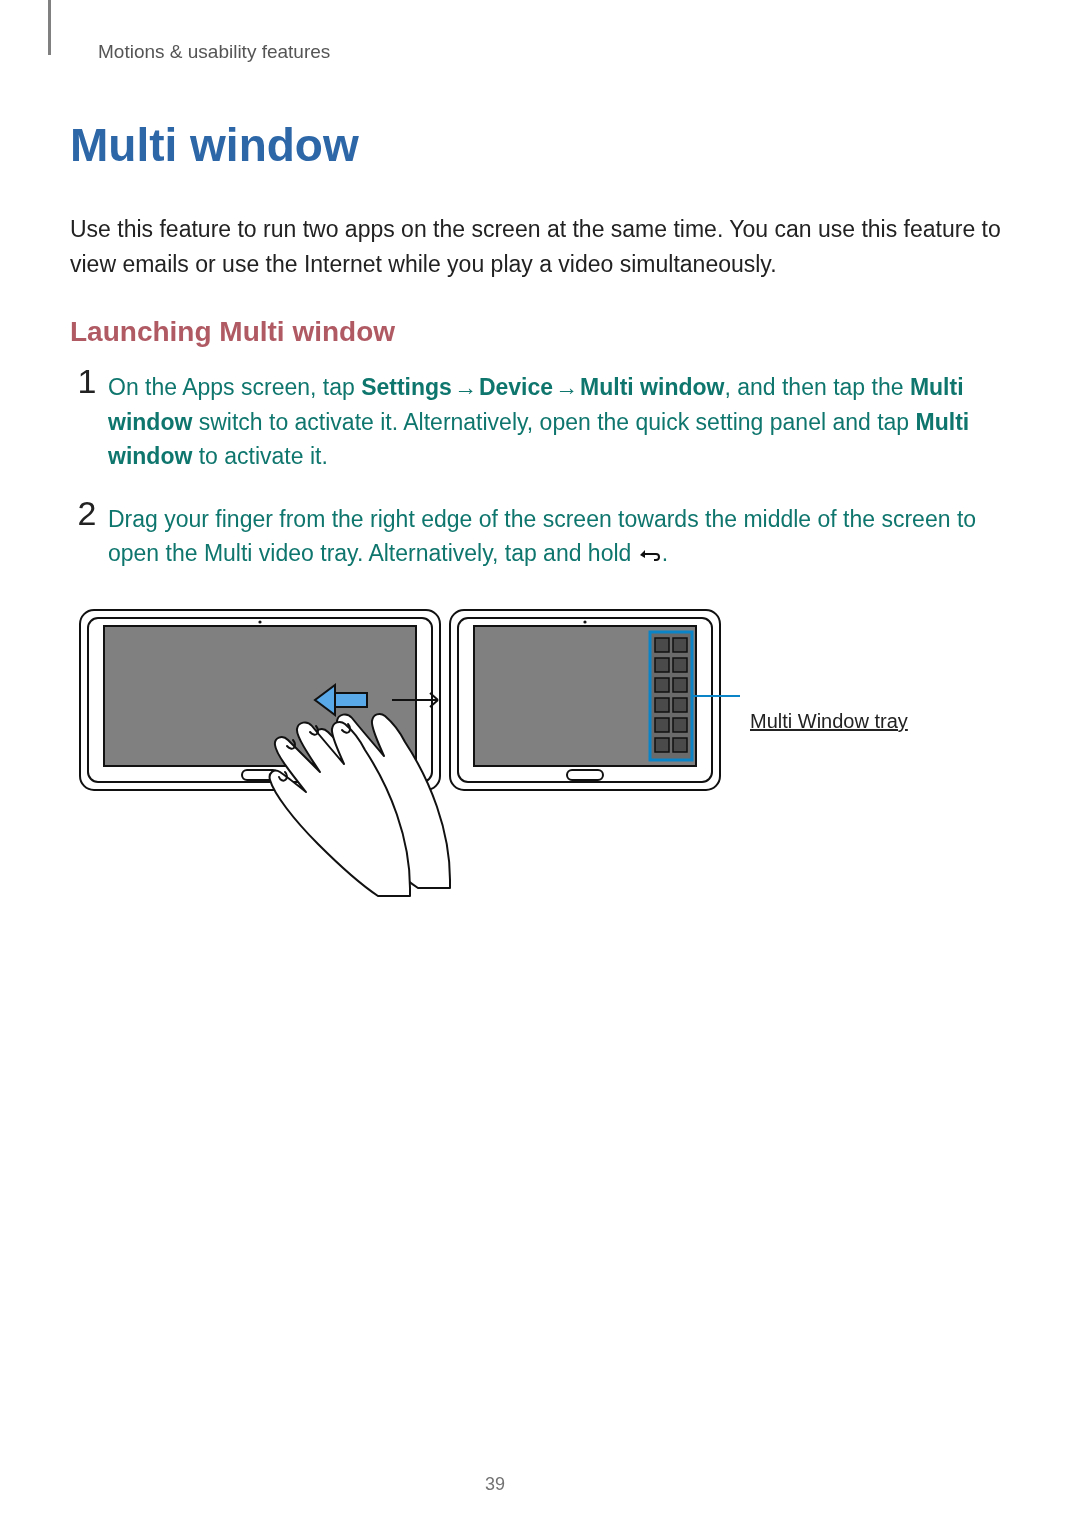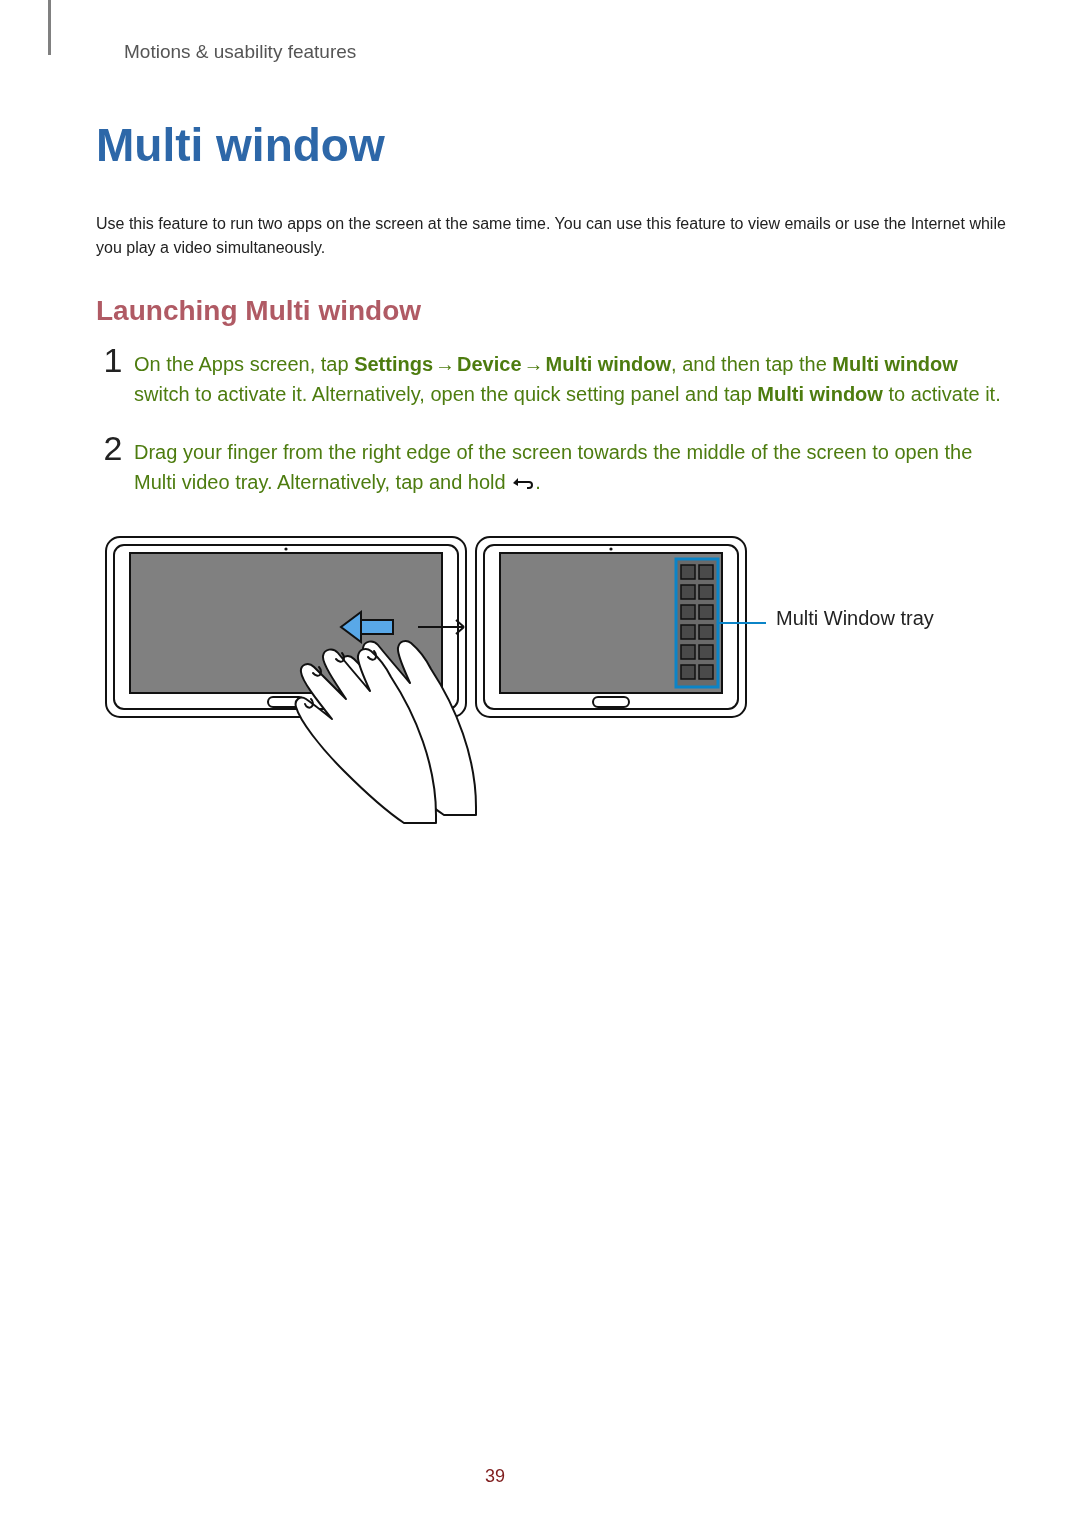--- a/index.html
+++ b/index.html
@@ -9,21 +9,21 @@
     }
     body {
       font-family: "Segoe UI", "Myriad Pro", Arial, sans-serif;
       width: 1080px;
       height: 1527px;
       background: #fff;
       color: #222;
       position: relative;
     }
     .page {
-      padding: 35px 70px 0 96px;
+      padding: 35px 70px 0 70px;
       position: relative;
     }
     .left-rule {
       position: absolute;
       left: 48px;
       top: 0;
       width: 3px;
       height: 55px;
       background: #808080;
     }
@@ -42,21 +42,21 @@
       margin-bottom: 40px;
     }
     .h2 {
       font-size: 28px;
       color: #b05a64;
       font-weight: 700;
       margin-bottom: 18px;
       margin-top: 35px;
     }
     .para {
-      font-size: 16px;
+      font-size: 23px;
       line-height: 1.5;
       color: #222;
       margin-bottom: 28px;
     }
     .steps {
       margin-top: 22px;
     }
     .step {
       display: flex;
       align-items: flex-start;
@@ -67,23 +67,23 @@
       font-weight: 400;
       color: #222;
       width: 34px;
       line-height: 1;
       flex-shrink: 0;
       text-align: center;
       font-family: "Segoe UI Light", "Segoe UI", Arial, sans-serif;
       margin-top: -6px;
     }
     .step-text {
-      font-size: 20px;
+      font-size: 23px;
       line-height: 1.5;
-      color: #4d7c0f;
+      color: #0f766e;
       padding-left: 4px;
     }
     .step-text b {
       font-weight: 700;
     }
     .arrow {
       display: inline-block;
       margin: 0 2px;
     }
     .back-icon {
@@ -103,26 +103,26 @@
       stroke: #0b84c7;
       stroke-width: 2;
     }
     .callout-text {
       font-size: 20px;
       color: #222;
       line-height: 1.3;
     }
     .page-number {
       position: absolute;
-      bottom: 40px;
+      bottom: 32px;
       left: 0;
       width: 990px;
       text-align: center;
       font-size: 18px;
-      color: #7f1d1d;
+      color: #737373;
     }
   </style>
 </head>
 <body>
 
 <div class="page">
   <div class="left-rule"></div>
   <div class="breadcrumb">Motions &amp; usability features</div>
 
   <h1 class="h1">Multi window</h1>
@@ -207,17 +207,17 @@
             <rect x="205" y="108" width="14" height="14"></rect>
             <rect x="223" y="108" width="14" height="14"></rect>
             <rect x="205" y="128" width="14" height="14"></rect>
             <rect x="223" y="128" width="14" height="14"></rect>
           </g>
         </g>
 
         <line x1="242" y1="86" x2="290" y2="86" class="callout-line"></line>
       </g>
     </svg>
-    <div class="callout-text" style="margin-top:78px; margin-left:-190px;">Multi Window tray</div>
+    <div class="callout-text" style="margin-top:108px; margin-left:-190px;text-decoration:underline;">Multi Window tray</div>
   </div>
 </div>
 
 <div class="page-number">39</div>
 
 </body></html>

